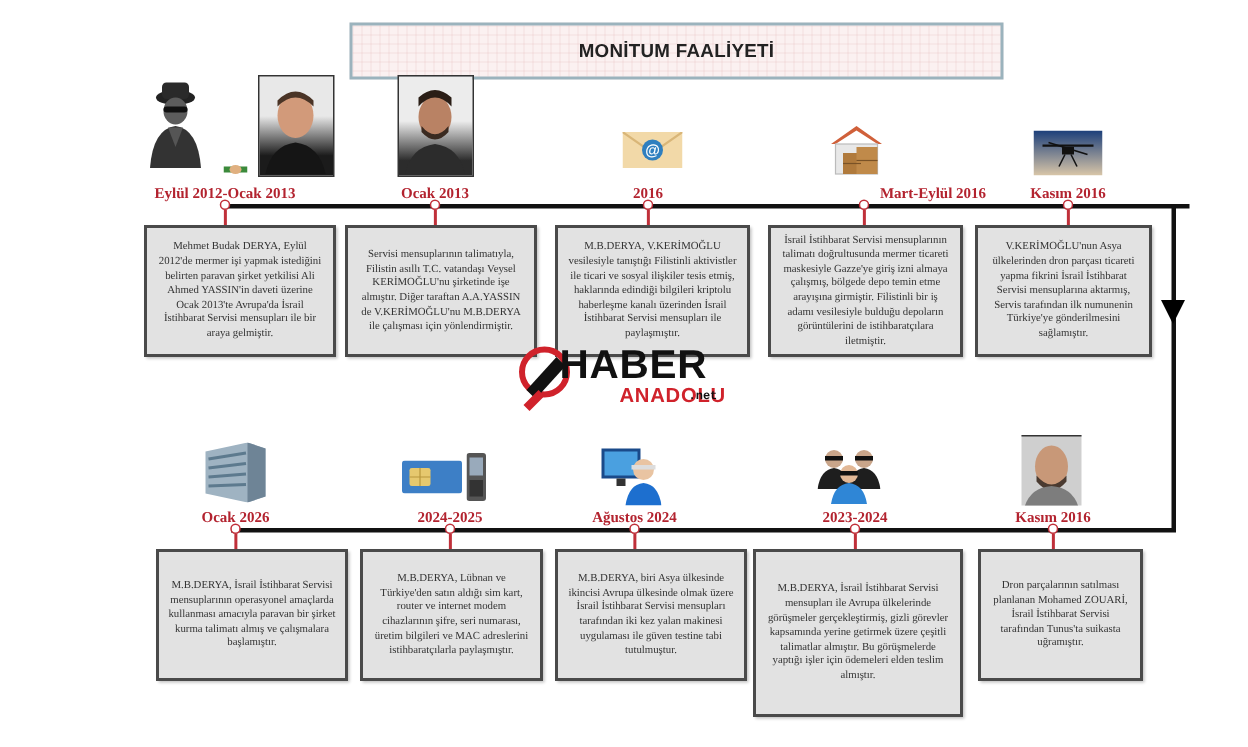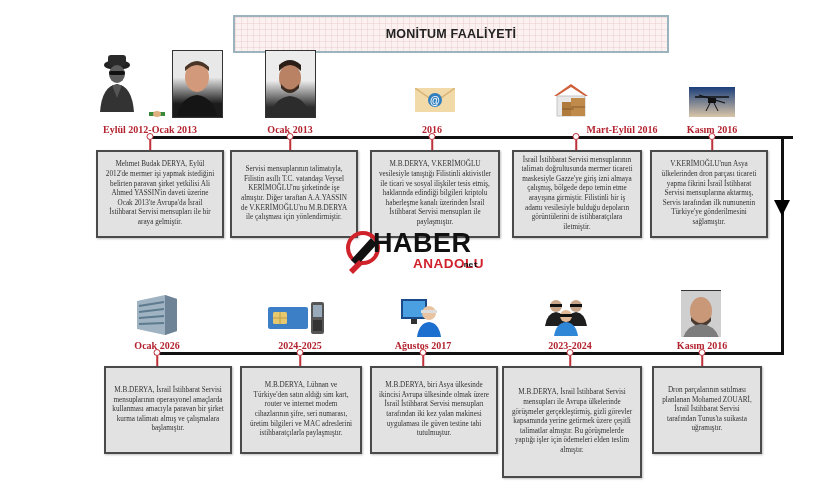--- a/index.html
+++ b/index.html
@@ -236,21 +236,21 @@
 <div class="icon" style="left:399px; top:295px; width:42px; height:42px;">
   <svg width="42" height="42" viewBox="0 0 42 42">
     <rect x="2" y="4" width="26" height="20" fill="#1a4a8a"></rect>
     <rect x="4" y="6" width="22" height="16" fill="#4aa0e0"></rect>
     <rect x="12" y="24" width="6" height="5" fill="#333"></rect>
     <circle cx="30" cy="18" r="7" fill="#e9c4a2"></circle>
     <rect x="22" y="15" width="16" height="3" fill="#ddd"></rect>
     <path d="M18 42 Q20 28 30 27 Q40 28 42 42 Z" fill="#1d6fcf"></path>
   </svg>
 </div>
-<div class="date" style="left:423px; top:340px;">Ağustos 2017</div>
+<div class="date" style="left:423px; top:340px;">Ağustos 2024</div>
 <div class="pin-circle" style="left:423px; top:349px;"></div>
 <div class="pin-stem" style="left:423px; top:356px; height:10px;"></div>
 <div class="card" style="left:370px; top:366px; width:128px; height:88px;">
   <p>M.B.DERYA, biri Asya ülkesinde ikincisi Avrupa ülkesinde olmak üzere İsrail İstihbarat Servisi mensupları tarafından iki kez yalan makinesi uygulaması ile güven testine tabi tutulmuştur.</p>
 </div>
 
 <div class="icon" style="left:545px; top:298px; width:42px; height:38px;">
   <svg width="42" height="38" viewBox="0 0 42 38">
     <circle cx="11" cy="8" r="6" fill="#c9a58a"></circle>
       <rect x="5" y="6" width="12" height="3" fill="#111"></rect>

